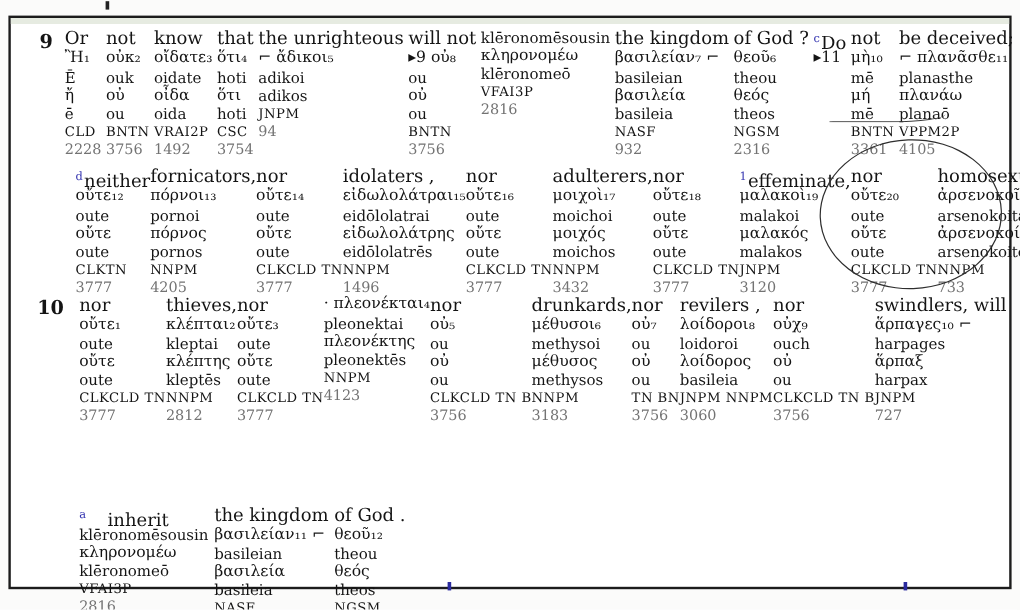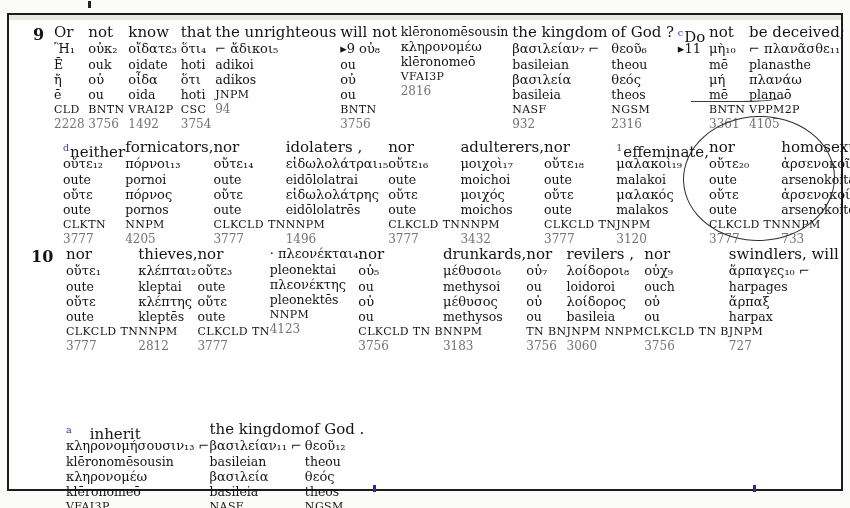--- a/index.html
+++ b/index.html
@@ -357,21 +357,20 @@
           <span class="r r-ps">JNPM</span>
           <span class="r r-st">727</span>
         </div>
       </div>
   </div>
 
   <div class="band band-3">
     <div class="cols">
         <div class="col">
           <span class="r r-en"><sup class="note note-gap">a</sup><span>inherit</span></span>
-          <span class="r r-gr">κληρονομήσουσιν₁₃ ⌐</span>
           <span class="r r-tr">klēronomēsousin</span>
           <span class="r r-lm">κληρονομέω</span>
           <span class="r r-lt">klēronomeō</span>
           <span class="r r-ps">VFAI3P</span>
           <span class="r r-st">2816</span>
         </div>
         <div class="col">
           <span class="r r-en"><span>the kingdom</span></span>
           <span class="r r-gr">βασιλείαν₁₁ ⌐</span>
           <span class="r r-tr">basileian</span>

